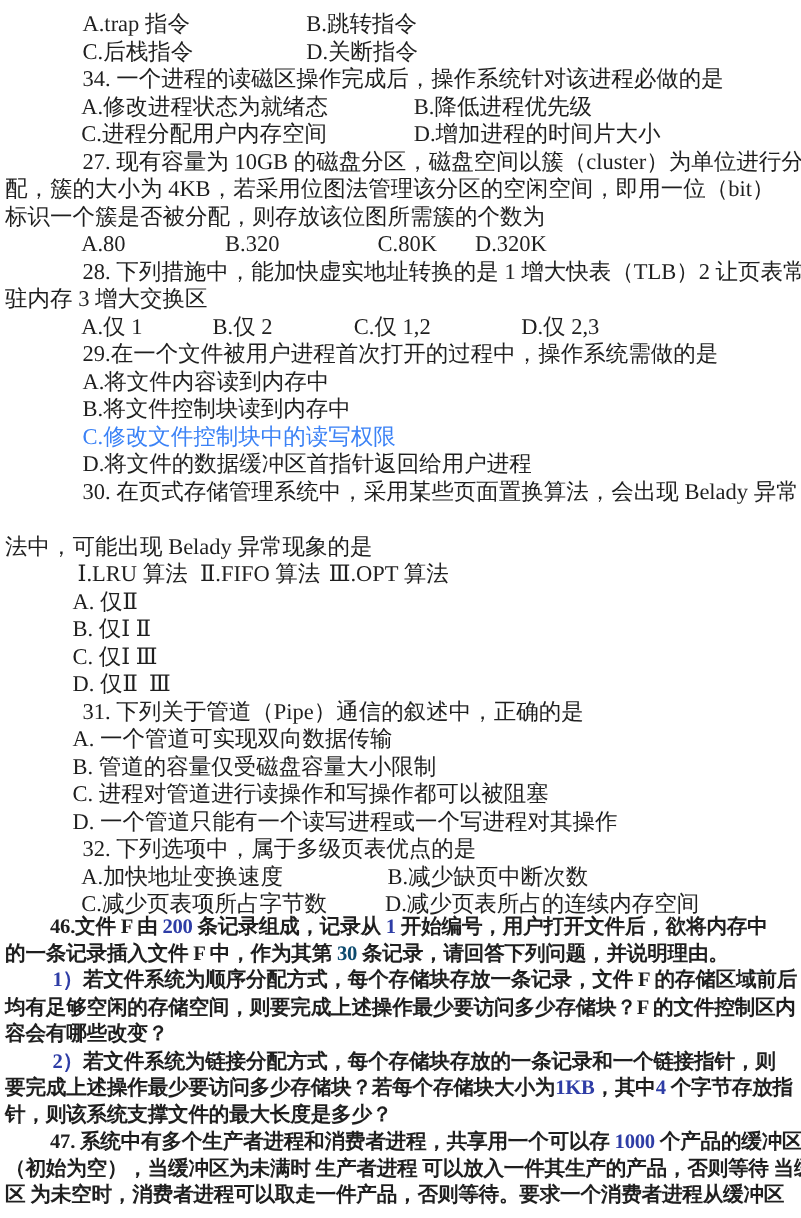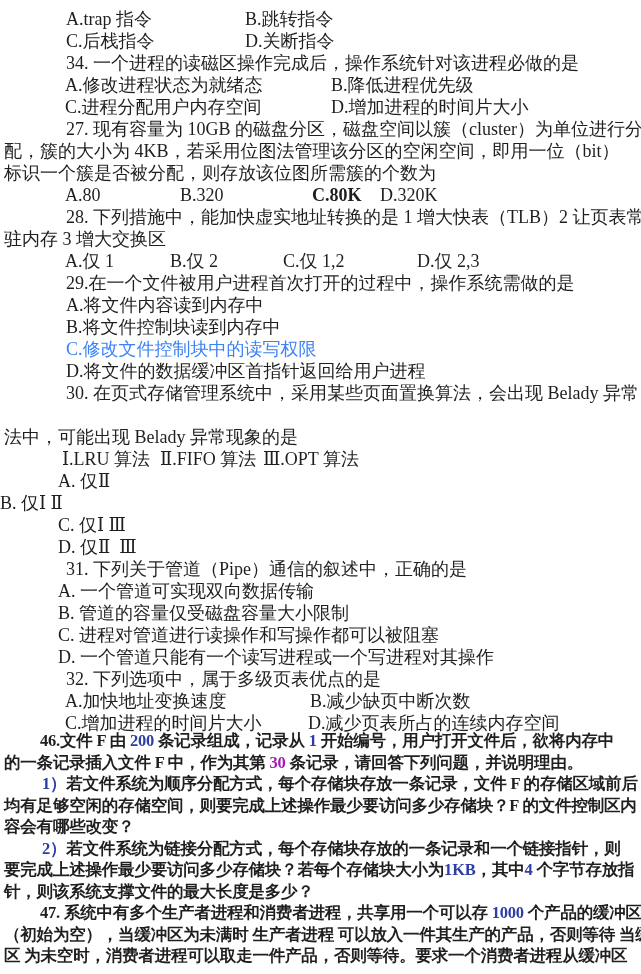--- a/index.html
+++ b/index.html
@@ -47,46 +47,46 @@
 
 <div id="page" style="background: rgb(255, 255, 255);">
     <div class="line sec-a" style="top: 8px; color: rgb(31, 31, 31);"><span class="seg-abs" style="left: 66px;">A.trap 指令</span><span class="seg-abs" style="left: 245px;">B.跳转指令</span></div>
     <div class="line sec-a" style="top: 30px; color: rgb(31, 31, 31);"><span class="seg-abs" style="left: 66px;">C.后栈指令</span><span class="seg-abs" style="left: 245px;">D.关断指令</span></div>
     <div class="line sec-a" style="top: 52px; color: rgb(31, 31, 31); padding-left: 66px;"><span class="seg-inline">34. 一个进程的读磁区操作完成后，操作系统针对该进程必做的是</span></div>
     <div class="line sec-a" style="top: 74px; color: rgb(31, 31, 31);"><span class="seg-abs" style="left: 65px;">A.修改进程状态为就绪态</span><span class="seg-abs" style="left: 331px;">B.降低进程优先级</span></div>
     <div class="line sec-a" style="top: 96px; color: rgb(31, 31, 31);"><span class="seg-abs" style="left: 65px;">C.进程分配用户内存空间</span><span class="seg-abs" style="left: 331px;">D.增加进程的时间片大小</span></div>
     <div class="line sec-a" style="top: 118px; color: rgb(31, 31, 31); padding-left: 66px;"><span class="seg-inline">27. 现有容量为 10GB 的磁盘分区，磁盘空间以簇（cluster）为单位进行分</span></div>
     <div class="line sec-a" style="top: 140px; color: rgb(31, 31, 31); padding-left: 4px;"><span class="seg-inline">配，簇的大小为 4KB，若采用位图法管理该分区的空闲空间，即用一位（bit）</span></div>
     <div class="line sec-a" style="top: 162px; color: rgb(31, 31, 31); padding-left: 4px;"><span class="seg-inline">标识一个簇是否被分配，则存放该位图所需簇的个数为</span></div>
-    <div class="line sec-a" style="top: 184px; color: rgb(31, 31, 31);"><span class="seg-abs" style="left: 65px;">A.80</span><span class="seg-abs" style="left: 180px;">B.320</span><span class="seg-abs" style="left: 312px; font-weight: bold;">C.80K</span><span class="seg-abs" style="left: 380px;">D.320K</span></div>
+    <div class="line sec-a" style="top: 184px; color: rgb(31, 31, 31);"><span class="seg-abs" style="left: 65px;">A.80</span><span class="seg-abs" style="left: 180px;">B.320</span><span class="seg-abs" style="left: 302px;">C.80K</span><span class="seg-abs" style="left: 380px;">D.320K</span></div>
     <div class="line sec-a" style="top: 206px; color: rgb(31, 31, 31); padding-left: 66px;"><span class="seg-inline">28. 下列措施中，能加快虚实地址转换的是 1 增大快表（TLB）2 让页表常</span></div>
     <div class="line sec-a" style="top: 228px; color: rgb(31, 31, 31); padding-left: 4px;"><span class="seg-inline">驻内存 3 增大交换区</span></div>
     <div class="line sec-a" style="top: 250px; color: rgb(31, 31, 31);"><span class="seg-abs" style="left: 65px;">A.仅 1</span><span class="seg-abs" style="left: 170px;">B.仅 2</span><span class="seg-abs" style="left: 283px;">C.仅 1,2</span><span class="seg-abs" style="left: 417px;">D.仅 2,3</span></div>
     <div class="line sec-a" style="top: 272px; color: rgb(31, 31, 31); padding-left: 66px;"><span class="seg-inline">29.在一个文件被用户进程首次打开的过程中，操作系统需做的是</span></div>
     <div class="line sec-a" style="top: 294px; color: rgb(31, 31, 31); padding-left: 66px;"><span class="seg-inline">A.将文件内容读到内存中</span></div>
     <div class="line sec-a" style="top: 316px; color: rgb(31, 31, 31); padding-left: 66px;"><span class="seg-inline">B.将文件控制块读到内存中</span></div>
     <div class="line sec-a" style="top: 338px; color: #3b82f6; padding-left: 66px;"><span class="seg-inline">C.修改文件控制块中的读写权限</span></div>
     <div class="line sec-a" style="top: 360px; color: rgb(31, 31, 31); padding-left: 66px;"><span class="seg-inline">D.将文件的数据缓冲区首指针返回给用户进程</span></div>
     <div class="line sec-a" style="top: 382px; color: rgb(31, 31, 31); padding-left: 66px;"><span class="seg-inline">30. 在页式存储管理系统中，采用某些页面置换算法，会出现 Belady 异常</span></div>
     <div class="line sec-a" style="top: 426px; color: rgb(31, 31, 31); padding-left: 4px;"><span class="seg-inline">法中，可能出现 Belady 异常现象的是</span></div>
     <div class="line sec-a" style="top: 448px; color: rgb(31, 31, 31);"><span class="seg-abs" style="left: 62px;">Ⅰ.LRU 算法</span><span class="seg-abs" style="left: 160px;">Ⅱ.FIFO 算法</span><span class="seg-abs" style="left: 263px;">Ⅲ.OPT 算法</span></div>
     <div class="line sec-a" style="top: 470px; color: rgb(31, 31, 31); padding-left: 58px;"><span class="seg-inline">A. 仅Ⅱ</span></div>
-    <div class="line sec-a" style="top: 492px; color: rgb(31, 31, 31); "><span class="seg-inline">B. 仅Ⅰ Ⅱ</span></div>
+    <div class="line sec-a" style="top: 492px; color: rgb(31, 31, 31); padding-left: 58px;"><span class="seg-inline">B. 仅Ⅰ Ⅱ</span></div>
     <div class="line sec-a" style="top: 514px; color: rgb(31, 31, 31); padding-left: 58px;"><span class="seg-inline">C. 仅Ⅰ Ⅲ</span></div>
     <div class="line sec-a" style="top: 536px; color: rgb(31, 31, 31); padding-left: 58px;"><span class="seg-inline">D. 仅Ⅱ  Ⅲ</span></div>
     <div class="line sec-a" style="top: 558px; color: rgb(31, 31, 31); padding-left: 66px;"><span class="seg-inline">31. 下列关于管道（Pipe）通信的叙述中，正确的是</span></div>
     <div class="line sec-a" style="top: 580px; color: rgb(31, 31, 31); padding-left: 58px;"><span class="seg-inline">A. 一个管道可实现双向数据传输</span></div>
     <div class="line sec-a" style="top: 602px; color: rgb(31, 31, 31); padding-left: 58px;"><span class="seg-inline">B. 管道的容量仅受磁盘容量大小限制</span></div>
     <div class="line sec-a" style="top: 624px; color: rgb(31, 31, 31); padding-left: 58px;"><span class="seg-inline">C. 进程对管道进行读操作和写操作都可以被阻塞</span></div>
     <div class="line sec-a" style="top: 646px; color: rgb(31, 31, 31); padding-left: 58px;"><span class="seg-inline">D. 一个管道只能有一个读写进程或一个写进程对其操作</span></div>
     <div class="line sec-a" style="top: 668px; color: rgb(31, 31, 31); padding-left: 66px;"><span class="seg-inline">32. 下列选项中，属于多级页表优点的是</span></div>
     <div class="line sec-a" style="top: 690px; color: rgb(31, 31, 31);"><span class="seg-abs" style="left: 65px;">A.加快地址变换速度</span><span class="seg-abs" style="left: 310px;">B.减少缺页中断次数</span></div>
-    <div class="line sec-a" style="top: 712px; color: rgb(31, 31, 31);"><span class="seg-abs" style="left: 65px;">C.增加进程的时间片大小</span><span class="seg-abs" style="left: 308px;">D.减少页表所占的连续内存空间</span></div>
+    <div class="line sec-a" style="top: 712px; color: rgb(31, 31, 31);"><span class="seg-abs" style="left: 65px;">C.减少页表项所占字节数</span><span class="seg-abs" style="left: 308px;">D.减少页表所占的连续内存空间</span></div>
     <div class="line sec-b" style="top: 730px; color: rgb(31, 31, 31); padding-left: 40px;"><span class="seg-inline">46.文件 F 由 </span><span class="seg-inline" style="color: rgb(46, 61, 166);">200</span><span class="seg-inline"> 条记录组成，记录从 </span><span class="seg-inline" style="color: rgb(46, 61, 166);">1</span><span class="seg-inline"> 开始编号，用户打开文件后，欲将内存中</span></div>
-    <div class="line sec-b" style="top: 752px; color: rgb(31, 31, 31); padding-left: 4px;"><span class="seg-inline">的一条记录插入文件 F 中，作为其第 </span><span class="seg-inline" style="color: #a21caf; margin-top: 21px;">30</span><span class="seg-inline"> 条记录，请回答下列问题，并说明理由。</span></div>
+    <div class="line sec-b" style="top: 752px; color: rgb(31, 31, 31); padding-left: 4px;"><span class="seg-inline">的一条记录插入文件 F 中，作为其第 </span><span class="seg-inline" style="color: #0c4a6e; margin-top: 21px;">30</span><span class="seg-inline"> 条记录，请回答下列问题，并说明理由。</span></div>
     <div class="line sec-b" style="top: 773px; color: rgb(31, 31, 31); padding-left: 42px;"><span class="seg-inline" style="color: rgb(46, 61, 166);">1）</span><span class="seg-inline">若文件系统为顺序分配方式，每个存储块存放一条记录，文件 F 的存储区域前后</span></div>
     <div class="line sec-b" style="top: 795px; color: rgb(31, 31, 31); padding-left: 4px;"><span class="seg-inline">均有足够空闲的存储空间，则要完成上述操作最少要访问多少存储块？F 的文件控制区内</span></div>
     <div class="line sec-b" style="top: 816px; color: rgb(31, 31, 31); padding-left: 4px;"><span class="seg-inline">容会有哪些改变？</span></div>
     <div class="line sec-b" style="top: 838px; color: rgb(31, 31, 31); padding-left: 42px;"><span class="seg-inline" style="color: rgb(46, 61, 166);">2）</span><span class="seg-inline">若文件系统为链接分配方式，每个存储块存放的一条记录和一个链接指针，则</span></div>
     <div class="line sec-b" style="top: 859px; color: rgb(31, 31, 31); padding-left: 4px;"><span class="seg-inline">要完成上述操作最少要访问多少存储块？若每个存储块大小为</span><span class="seg-inline" style="color: rgb(46, 61, 166);">1KB</span><span class="seg-inline">，其中</span><span class="seg-inline" style="color: rgb(46, 61, 166);">4</span><span class="seg-inline"> 个字节存放指</span></div>
     <div class="line sec-b" style="top: 881px; color: rgb(31, 31, 31); padding-left: 4px;"><span class="seg-inline">针，则该系统支撑文件的最大长度是多少？</span></div>
     <div class="line sec-b" style="top: 902px; color: rgb(31, 31, 31); padding-left: 40px;"><span class="seg-inline">47. 系统中有多个生产者进程和消费者进程，共享用一个可以存 </span><span class="seg-inline" style="color: rgb(46, 61, 166);">1000</span><span class="seg-inline"> 个产品的缓冲区</span></div>
     <div class="line sec-b" style="top: 924px; color: rgb(31, 31, 31); padding-left: 4px;"><span class="seg-inline">（初始为空），当缓冲区为未满时 生产者进程 可以放入一件其生产的产品，否则等待 当缓冲</span></div>
     <div class="line sec-b" style="top: 945px; color: rgb(31, 31, 31); padding-left: 4px;"><span class="seg-inline">区 为未空时，消费者进程可以取走一件产品，否则等待。要求一个消费者进程从缓冲区</span></div>
   </div>

